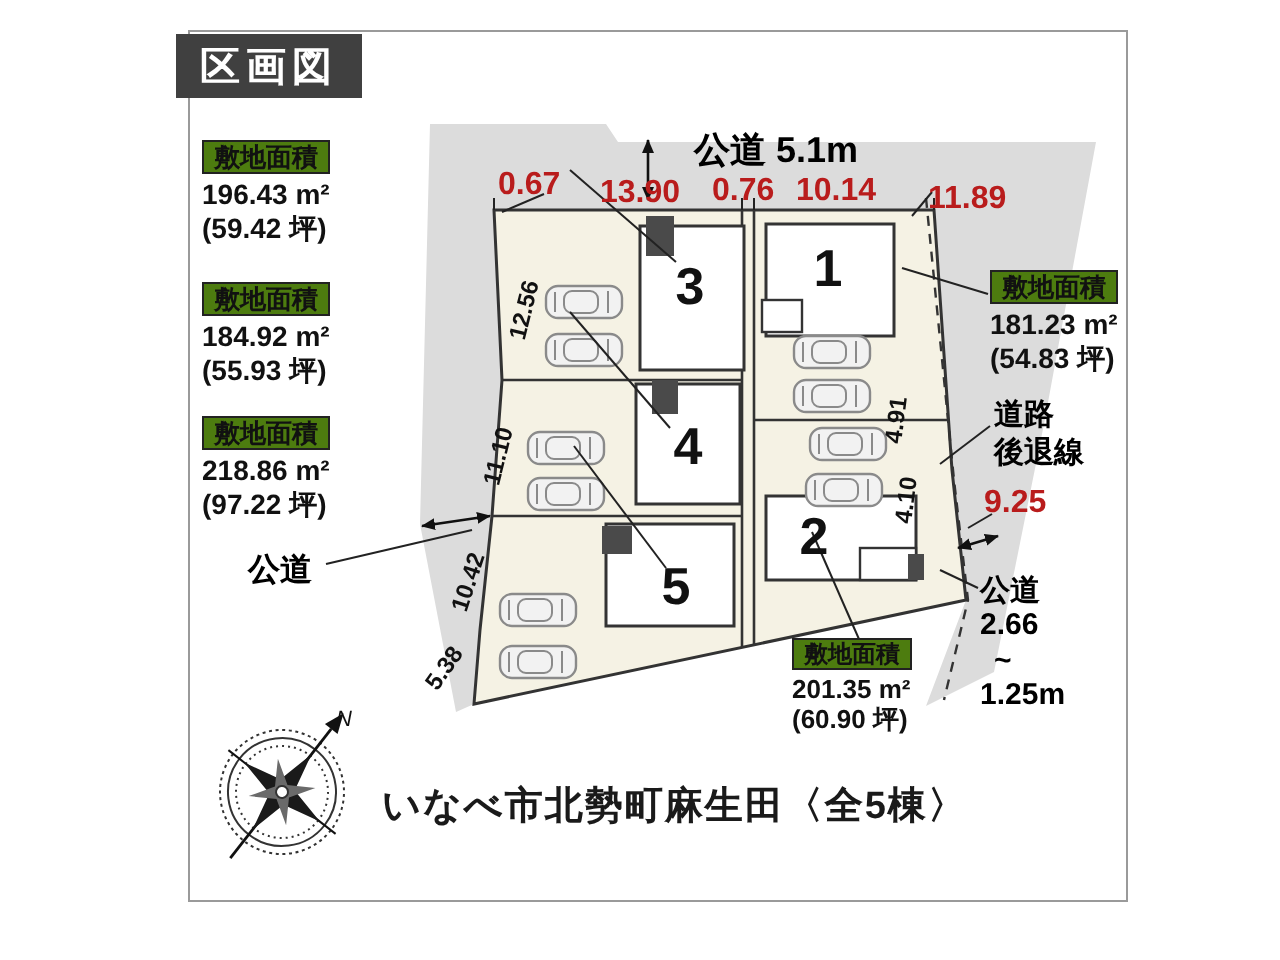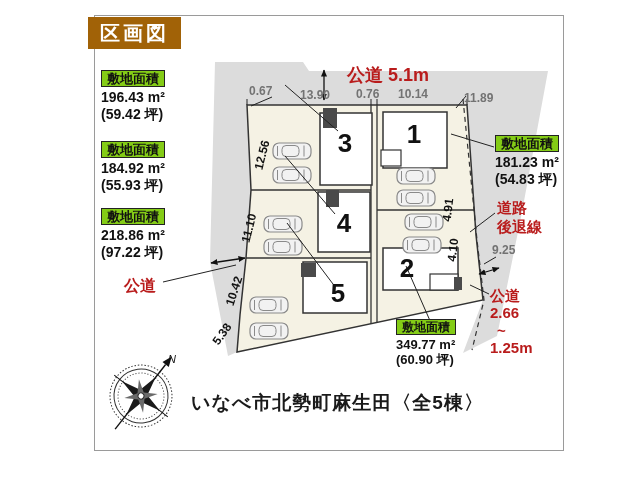--- a/index.html
+++ b/index.html
@@ -1,37 +1,37 @@
 <!DOCTYPE html>
 <html><head>
 <meta charset="utf-8">
 <style>
   html,body{margin:0;padding:0;background:#fff;}
   body{width:640px;height:480px;position:relative;overflow:hidden;
        font-family:"Liberation Sans","DejaVu Sans",sans-serif;color:#111;}
   .frame{position:absolute;left:94px;top:15px;width:468px;height:434px;border:1px solid #9a9a9a;background:#fff;}
-  .title-box{position:absolute;left:88px;top:17px;width:93px;height:32px;background:#a16207;color:#fff;
+  .title-box{position:absolute;left:88px;top:17px;width:93px;height:32px;background:#404040;color:#fff;
        font-size:20px;font-weight:bold;letter-spacing:3px;display:flex;align-items:center;justify-content:center;}
   svg.map{position:absolute;left:0;top:0;}
   .sitelabel{position:absolute;font-size:14px;font-weight:bold;line-height:1.18;color:#111;}
-  .sitelabel .slh{display:inline-block;border:1px solid #222;background:#84cc16;padding:0 5px;font-size:13px;margin-bottom:2px;text-align:center;}
+  .sitelabel .slh{display:inline-block;border:1px solid #222;background:#4d7c0f;padding:0 5px;font-size:13px;margin-bottom:2px;text-align:center;}
   #sl3{left:101px;top:70px;}
   #sl4{left:101px;top:141px;}
   #sl5{left:101px;top:208px;}
   #sl1{left:495px;top:135px;}
   #sl2{left:396px;top:319px;font-size:13px;}
   #sl2 .slh{font-size:12px;}
-  .dim{position:absolute;font-size:12px;font-weight:bold;color:#737373;}
+  .dim{position:absolute;font-size:16px;font-weight:bold;color:#b91c1c;}
   #dt0{left:249px;top:84px;}
   #dt1{left:300px;top:88px;}
   #dt2{left:356px;top:87px;}
   #dt3{left:398px;top:87px;}
   #dt4{left:464px;top:91px;}
   #dim806{left:492px;top:243px;}
-  .roadlabel{position:absolute;font-weight:bold;color:#b91c1c;}
+  .roadlabel{position:absolute;font-weight:bold;color:#000000;}
   #roadTop{left:347px;top:63px;font-size:18px;}
   #roadLeft{left:124px;top:276px;font-size:16px;line-height:1.25;}
   #roadRight{left:490px;top:287px;font-size:15px;line-height:1.15;}
   #roadRight .mid{margin-left:7px;}
   #roadSetback{left:497px;top:199px;font-size:15px;line-height:1.25;}
   #address{position:absolute;left:191px;top:390px;font-size:19px;font-weight:bold;letter-spacing:1px;color:#1a1a1a;}
 </style>
 </head>
 <body>
 
@@ -171,21 +171,21 @@
   <div>218.86 m²</div>
   <div>(97.22 坪)</div>
 </div>
 <div class="sitelabel" id="sl1">
   <span class="slh">敷地面積</span>
   <div>181.23 m²</div>
   <div>(54.83 坪)</div>
 </div>
 <div class="sitelabel" id="sl2">
   <span class="slh">敷地面積</span>
-  <div>349.77 m²</div>
+  <div>201.35 m²</div>
   <div>(60.90 坪)</div>
 </div>
 
 <div class="dim" id="dt0">0.67</div>
 <div class="dim" id="dt1">13.90</div>
 <div class="dim" id="dt2">0.76</div>
 <div class="dim" id="dt3">10.14</div>
 <div class="dim" id="dt4">11.89</div>
 <div class="dim" id="dim806">9.25</div>
 

